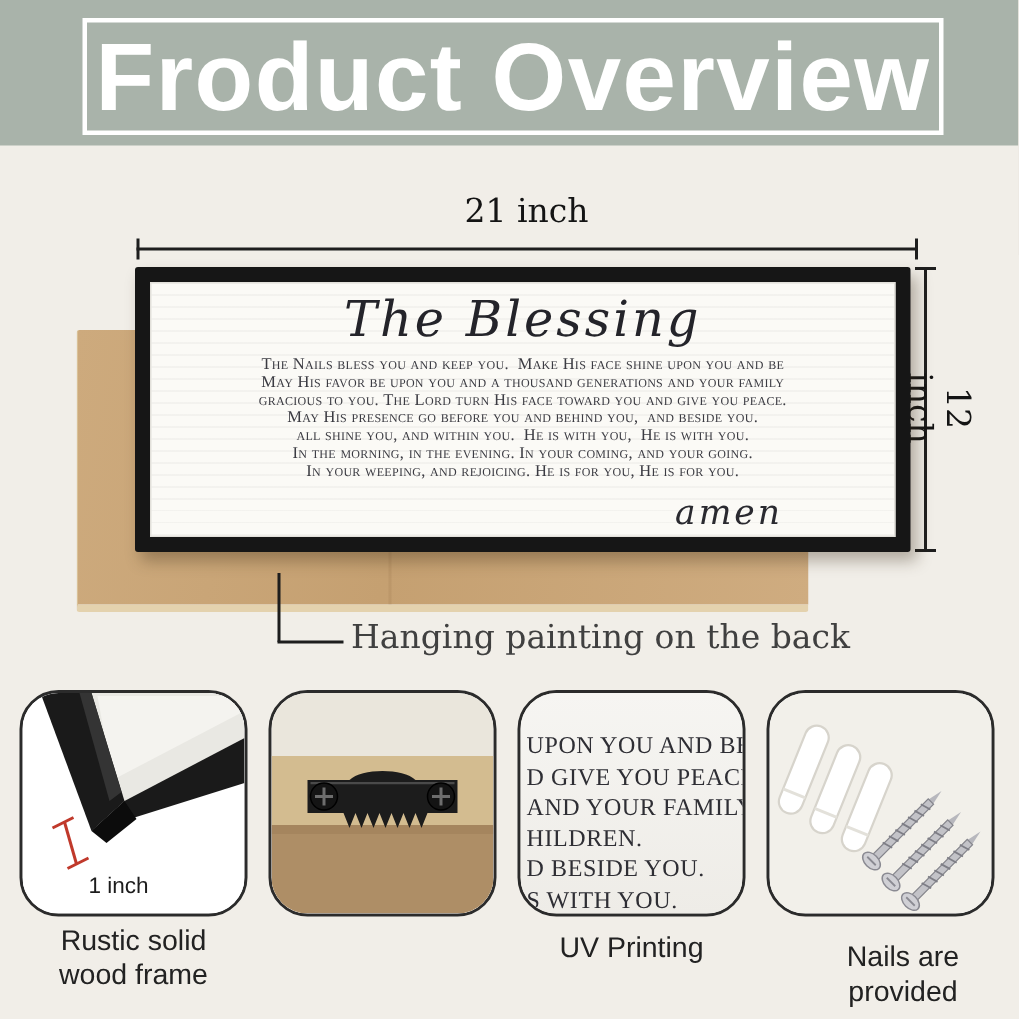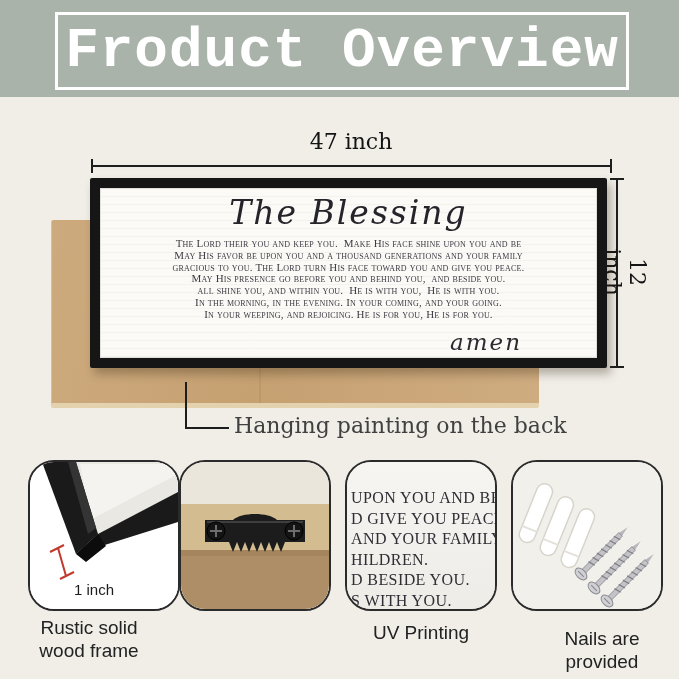--- a/index.html
+++ b/index.html
@@ -3,22 +3,22 @@
 <meta charset="utf-8">
 <style>
   html,body{margin:0;padding:0;}
   body{font-family:"Liberation Sans",sans-serif;background:#e7e4de;}
   .page{position:relative;width:679px;height:679px;background:#f1eee8;overflow:hidden;}
 
   
   .banner{position:absolute;left:0;top:0;width:679px;height:97px;background:#a9b3aa;}
   .banner-box{position:absolute;left:55px;top:12px;width:568px;height:72px;border:3px solid #ffffff;
     display:flex;align-items:center;justify-content:center;}
-  .banner-title{color:#ffffff;font-size:56px;font-weight:bold;letter-spacing:1px;white-space:nowrap;
-    font-family:Liberation Mono, monospace;}
+  .banner-title{color:#ffffff;font-size:64px;font-weight:bold;letter-spacing:1px;white-space:nowrap;
+    font-family:Liberation Sans, sans-serif;}
 
   
   .dim-label{position:absolute;font-family:"DejaVu Serif",serif;color:#141414;font-size:22px;}
   .dim-label-top{left:291px;top:129px;width:120px;text-align:center;}
   .dim-label-right{left:596px;top:259px;width:82px;height:26px;text-align:center;transform:rotate(90deg);}
   .dim-h{position:absolute;left:91px;top:165px;width:521px;height:2px;background:#1e1e1e;}
   .dim-h::before,.dim-h::after{content:"";position:absolute;top:-6px;width:2px;height:14px;background:#1e1e1e;}
   .dim-h::before{left:0;}.dim-h::after{right:0;}
   .dim-v{position:absolute;left:616px;top:178px;width:2px;height:190px;background:#1e1e1e;}
   .dim-v::before,.dim-v::after{content:"";position:absolute;left:-6px;width:14px;height:2px;background:#1e1e1e;}
@@ -46,21 +46,21 @@
 
   
   .callout-vline{position:absolute;left:185px;top:382px;width:2px;height:46px;background:#1d1d1d;}
   .callout-hline{position:absolute;left:185px;top:427px;width:44px;height:2px;background:#1d1d1d;}
   .callout-label{position:absolute;left:234px;top:413px;font-family:"DejaVu Serif",serif;
     font-size:22px;color:#404040;white-space:nowrap;}
 
   
   .card{position:absolute;top:460px;width:152px;height:151px;border:2.5px solid #2b2b2b;
     border-radius:26px;overflow:hidden;background:#ffffff;box-sizing:border-box;}
-  .card1{left:28px;text-align:center;}.card2{left:179px;}.card3{left:345px;}.card4{left:511px;}
+  .card1{left:13px;text-align:center;}.card2{left:179px;}.card3{left:345px;}.card4{left:511px;}
   .card svg{display:block;}
   .caption{position:absolute;top:616px;width:152px;text-align:center;font-size:19px;line-height:1.22;
     color:#222222;white-space:pre-line;font-family:"Liberation Sans",sans-serif;}
   .cap1{left:13px;}.cap2{left:179px;}.cap3{left:345px;padding-top:5px;}.cap4{left:526px;padding-top:11px;}
 
   
   .uv-inner{padding:26px 0 0 4px;background:linear-gradient(180deg,#f6f5f2,#eeece7);height:100%;box-sizing:border-box;}
   .uv-line{font-family:"Liberation Serif",serif;font-size:16px;line-height:20.5px;letter-spacing:.4px;
     color:#2e2e34;white-space:nowrap;}
 </style>
@@ -68,35 +68,35 @@
 <body>
 
 <div class="page">
 
   <div class="banner">
     <div class="banner-box">
       <div class="banner-title">Froduct Overview</div>
     </div>
   </div>
 
-  <div class="dim-label dim-label-top">47 inch</div>
+  <div class="dim-label dim-label-top">21 inch</div>
   <div class="dim-h"></div>
 
   <div class="dim-v"></div>
   <div class="dim-label dim-label-right">12 inch</div>
 
   <div class="backing">
     <div class="backing-seam"></div>
   </div>
 
   <div class="frame">
     <div class="panel">
       <div class="sign-title">The Blessing</div>
       <div class="sign-lines">
-        <div class="sign-line">The Lord their you and keep you.  Make His face shine upon you and be</div>
+        <div class="sign-line">The Nails bless you and keep you.  Make His face shine upon you and be</div>
         <div class="sign-line">May His favor be upon you and a thousand generations and your family</div>
         <div class="sign-line">gracious to you. The Lord turn His face toward you and give you peace.</div>
         <div class="sign-line">May His presence go before you and behind you,  and beside you.</div>
         <div class="sign-line">all shine you, and within you.  He is with you,  He is with you.</div>
         <div class="sign-line">In the morning, in the evening. In your coming, and your going.</div>
         <div class="sign-line">In your weeping, and rejoicing. He is for you, He is for you.</div>
       </div>
       <div class="sign-amen">amen</div>
     </div>
   </div>

